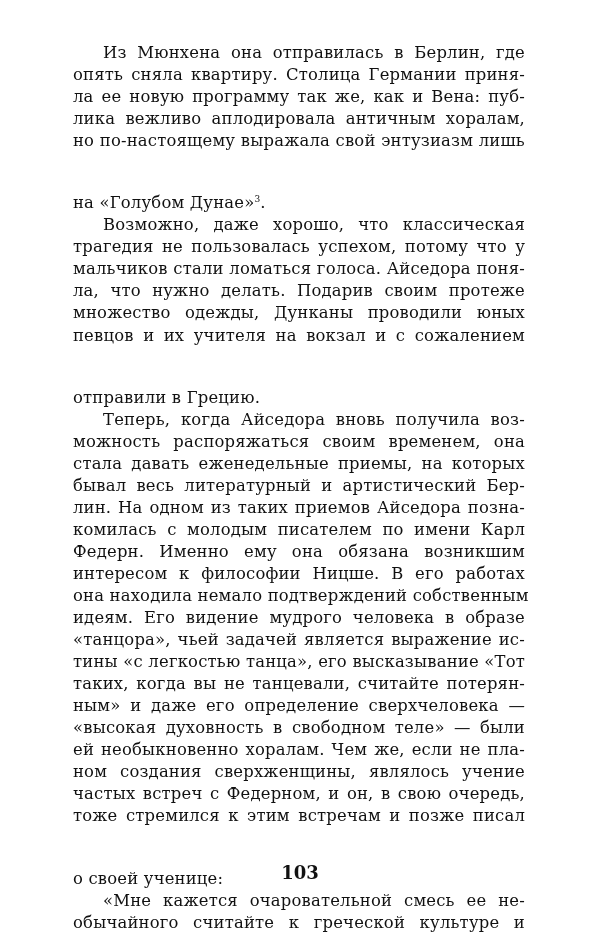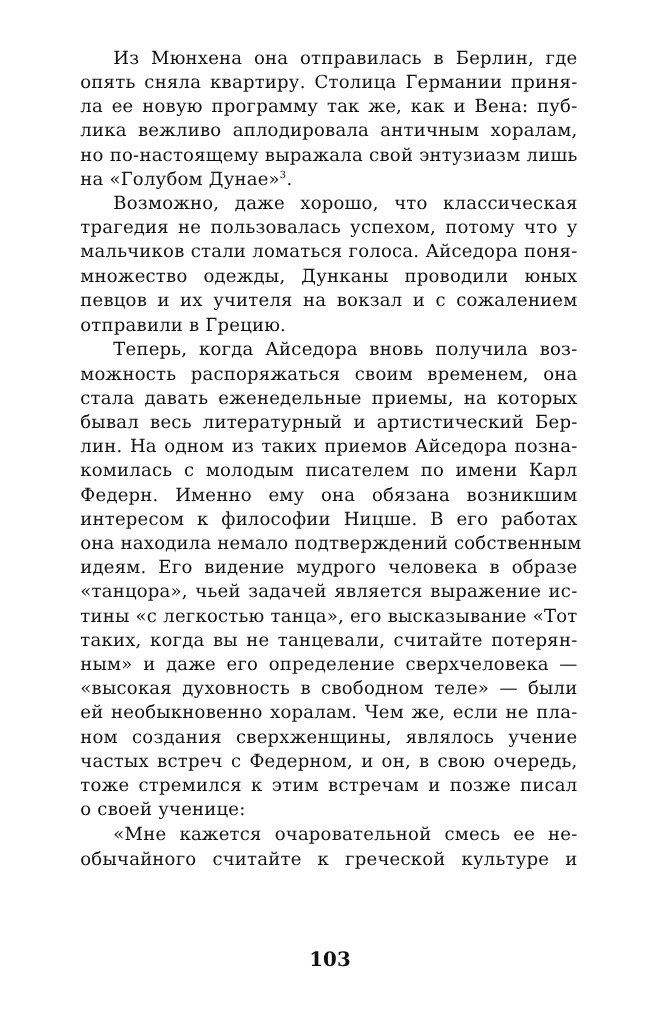--- a/index.html
+++ b/index.html
@@ -30,20 +30,21 @@
       white-space: nowrap;
       text-align: justify;
       text-align-last: justify;
       display: block;
     }
     .line.indent {
       padding-left: 30px;
     }
     .line.last {
       text-align-last: left;
+      margin-top: 40px;
     }
     .page-number {
       position: absolute;
       left: 0;
       width: 600px;
       top: 862px;
       text-align: center;
       font-family: "DejaVu Serif", serif;
       font-weight: bold;
       font-size: 18px;
@@ -66,20 +67,21 @@
     <span class="line">ла ее новую программу так же, как и Вена: пуб-</span>
     <span class="line">лика вежливо аплодировала античным хоралам,</span>
     <span class="line">но по-настоящему выражала свой энтузиазм лишь</span>
     <span class="line last"><span>на «Голубом Дунае»</span><sup>3</sup><span>.</span></span>
   </div>
 
   <div>
     <span class="line indent">Возможно, даже хорошо, что классическая</span>
     <span class="line">трагедия не пользовалась успехом, потому что у</span>
     <span class="line">мальчиков стали ломаться голоса. Айседора поня-</span>
+    <span class="line">ла, что нужно делать. Подарив своим протеже</span>
     <span class="line">множество одежды, Дунканы проводили юных</span>
     <span class="line">певцов и их учителя на вокзал и с сожалением</span>
     <span class="line last">отправили в Грецию.</span>
   </div>
 
   <div>
     <span class="line indent">Теперь, когда Айседора вновь получила воз-</span>
     <span class="line">можность распоряжаться своим временем, она</span>
     <span class="line">стала давать еженедельные приемы, на которых</span>
     <span class="line">бывал весь литературный и артистический Бер-</span>

